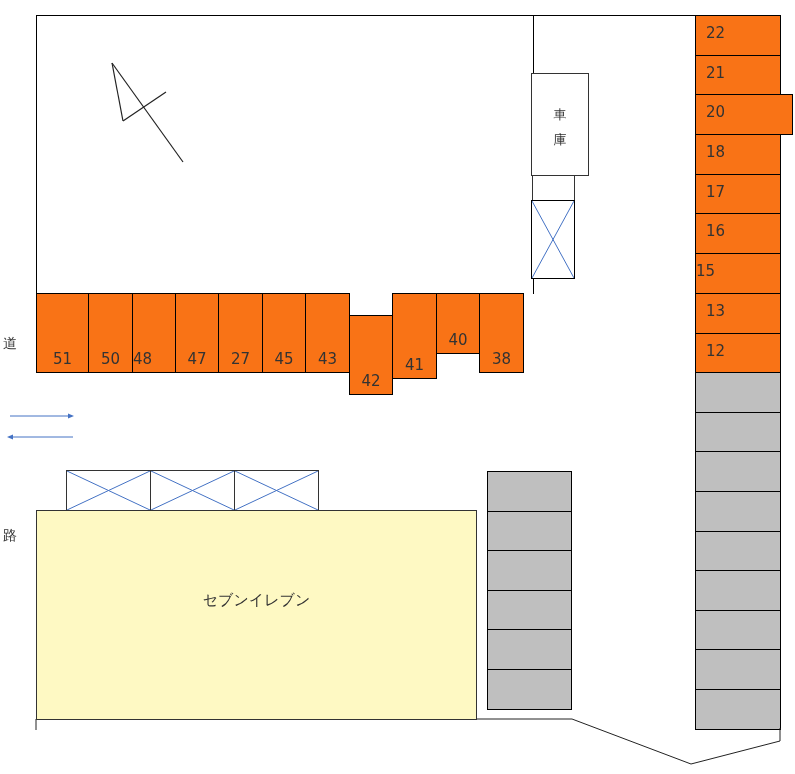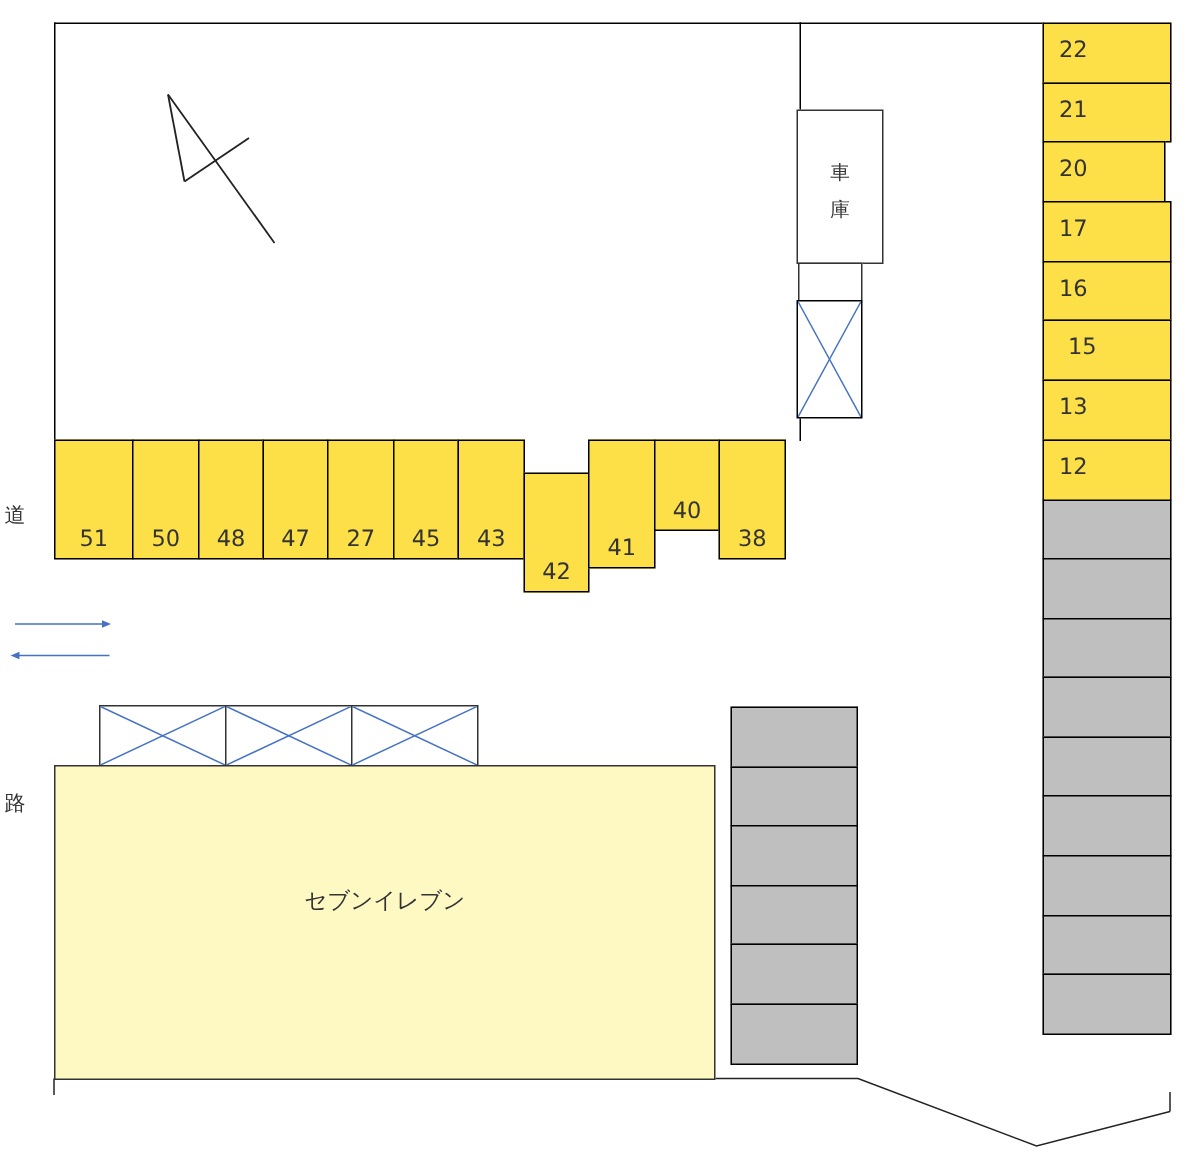--- a/index.html
+++ b/index.html
@@ -1,20 +1,20 @@
 <!DOCTYPE html>
 <html><head>
 <meta charset="utf-8">
 <style>
   html, body { margin:0; padding:0; background:#ffffff; }
   body { width:795px; height:774px; position:relative; overflow:hidden;
          font-family:"DejaVu Sans", "Liberation Sans", sans-serif; color:#333; }
   .abs { position:absolute; box-sizing:border-box; }
   svg.overlay { position:absolute; left:0; top:0; }
-  .spot-pink { background:#fde047; border:1px solid #000; }
+  .spot-pink { background:#f97316; border:1px solid #000; }
   .spot-gray { background:#bfbfbf; border:1px solid #000; }
   .spot-label { position:absolute; font-size:15px; color:#333; }
   .vlabel { font-size:14px; color:#333; }
   .store { background:#fef9c3; border:1px solid #333; }
   .store-text { position:absolute; left:0; right:0; text-align:center; font-size:15px; color:#333; line-height:28px; }
   .garage { background:#fff; border:1px solid #333; }
 </style>
 </head>
 <body>
 
@@ -26,21 +26,21 @@
 <div class="abs" style="left:533px; top:15px; width:163px; height:1px; background:#000;"></div>
 
 <div class="abs" style="left:36px; top:293px; width:498px; height:80px; display:flex;" id="bottom-row">
     <div class="spot-pink" style="position: relative; box-sizing: border-box; height: 80px; width: 53px;">
       <span class="spot-label" style="left: 0px; right: 0px; text-align: center; bottom: 4px;">51</span>
     </div>
     <div class="spot-pink" style="position: relative; box-sizing: border-box; height: 80px; width: 45px; margin-left: -1px;">
       <span class="spot-label" style="left: 0px; right: 0px; text-align: center; bottom: 4px;">50</span>
     </div>
     <div class="spot-pink" style="position: relative; box-sizing: border-box; height: 80px; width: 44px; margin-left: -1px;">
-      <span class="spot-label" style="left: 0px; right: 0px; text-align: center; bottom: 4px;">48</span>
+      <span class="spot-label" style="left: 0px; right: 0px; text-align: left; bottom: 4px;">48</span>
     </div>
     <div class="spot-pink" style="position: relative; box-sizing: border-box; height: 80px; width: 44px; margin-left: -1px;">
       <span class="spot-label" style="left: 0px; right: 0px; text-align: center; bottom: 4px;">47</span>
     </div>
     <div class="spot-pink" style="position: relative; box-sizing: border-box; height: 80px; width: 45px; margin-left: -1px;">
       <span class="spot-label" style="left: 0px; right: 0px; text-align: center; bottom: 4px;">27</span>
     </div>
     <div class="spot-pink" style="position: relative; box-sizing: border-box; height: 80px; width: 44px; margin-left: -1px;">
       <span class="spot-label" style="left: 0px; right: 0px; text-align: center; bottom: 4px;">45</span>
     </div>
@@ -73,31 +73,34 @@
   </svg>
 </div>
 
 <div class="abs" style="left:695px; top:15px; width:86px;" id="right-col">
     <div class="spot-pink" style="position: relative; box-sizing: border-box; height: 40.7px; width: 86px;">
       <span class="spot-label" style="left: 10px; top: 8px;">22</span>
     </div>
     <div class="spot-pink" style="position: relative; box-sizing: border-box; height: 40.7px; width: 86px; margin-top: -1px;">
       <span class="spot-label" style="left: 10px; top: 8px;">21</span>
     </div>
-    <div class="spot-pink" style="position: relative; box-sizing: border-box; height: 40.7px; width: 82px; margin-top: -1px;">
+    <div class="spot-pink" style="position: relative; box-sizing: border-box; height: 40.7px; width: 98px; margin-top: -1px;">
       <span class="spot-label" style="left: 10px; top: 8px;">20</span>
+    </div>
+    <div class="spot-pink" style="position: relative; box-sizing: border-box; height: 40.7px; width: 86px; margin-top: -1px;">
+      <span class="spot-label" style="left: 10px; top: 8px;">18</span>
     </div>
     <div class="spot-pink" style="position: relative; box-sizing: border-box; height: 40.7px; width: 86px; margin-top: -1px;">
       <span class="spot-label" style="left: 10px; top: 8px;">17</span>
     </div>
     <div class="spot-pink" style="position: relative; box-sizing: border-box; height: 40.7px; width: 86px; margin-top: -1px;">
       <span class="spot-label" style="left: 10px; top: 8px;">16</span>
     </div>
     <div class="spot-pink" style="position: relative; box-sizing: border-box; height: 40.7px; width: 86px; margin-top: -1px;">
-      <span class="spot-label" style="left: 16px; top: 8px;">15</span>
+      <span class="spot-label" style="left: 0; top: 8px;">15</span>
     </div>
     <div class="spot-pink" style="position: relative; box-sizing: border-box; height: 40.7px; width: 86px; margin-top: -1px;">
       <span class="spot-label" style="left: 10px; top: 8px;">13</span>
     </div>
     <div class="spot-pink" style="position: relative; box-sizing: border-box; height: 40.7px; width: 86px; margin-top: -1px;">
       <span class="spot-label" style="left: 10px; top: 8px;">12</span>
     </div>
     <div class="spot-gray" style="box-sizing: border-box; height: 40.6px; width: 86px; margin-top: -1px;"></div>
     <div class="spot-gray" style="box-sizing: border-box; height: 40.6px; width: 86px; margin-top: -1px;"></div>
     <div class="spot-gray" style="box-sizing: border-box; height: 40.6px; width: 86px; margin-top: -1px;"></div>

